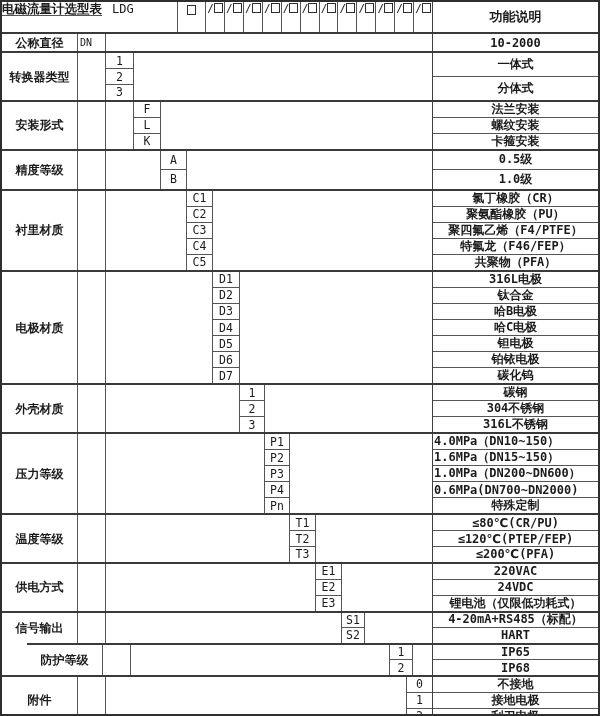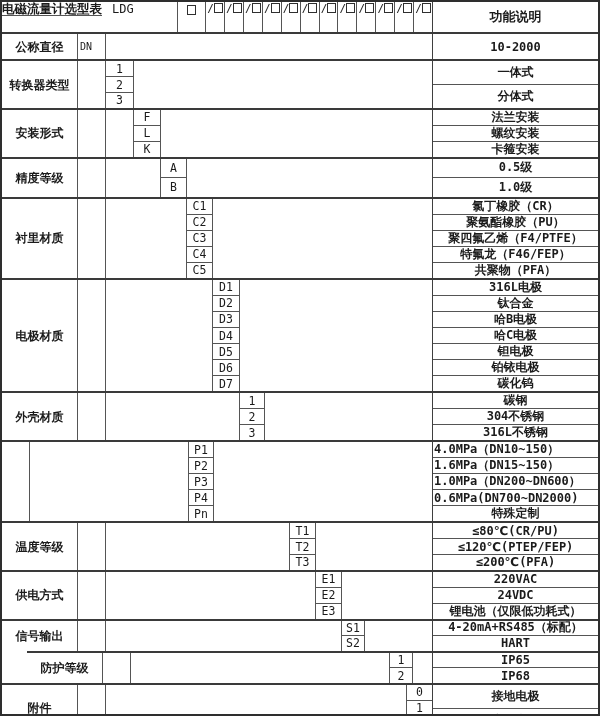--- a/index.html
+++ b/index.html
@@ -87,21 +87,21 @@
             <div class="slot"><span>/</span><span class="sq"></span></div>
             <div class="slot"><span>/</span><span class="sq"></span></div>
             <div class="slot"><span>/</span><span class="sq"></span></div>
           </div>
       </div>
     </div>
     <div class="funchead">功能说明</div>
   </div>
 
   <div id="bands">
-      <div class="band" style="height: 27px;">
+      <div class="band" style="height: 19px;">
         <div class="c label">公称直径</div>
         <div class="c colb dncode">DN</div>
         <div class="c gapfull"></div>
         <div class="funcs">
           <div class="func">10-2000</div>
         </div>
       </div>
       <div class="band" style="height: 48.69px;">
         <div class="c label">转换器类型</div>
         <div class="c colb"></div>
@@ -200,20 +200,21 @@
           <div class="code">3</div>
         </div>
         <div class="c gapr"></div>
         <div class="funcs">
           <div class="func">碳钢</div>
           <div class="func">304不锈钢</div>
           <div class="func">316L不锈钢</div>
         </div>
       </div>
       <div class="band" style="height: 81.15px;">
+        <div class="c label">压力等级</div>
         <div class="c colb"></div>
         <div class="c gapl" style="width:159px"></div>
         <div class="codes" style="width:25px">
           <div class="code">P1</div>
           <div class="code">P2</div>
           <div class="code">P3</div>
           <div class="code">P4</div>
           <div class="code">Pn</div>
         </div>
         <div class="c gapr"></div>
@@ -289,19 +290,20 @@
         <div class="c label">附件</div>
         <div class="c colb"></div>
         <div class="c gapl" style="width:301px"></div>
         <div class="codes noright" style="width:25px">
           <div class="code">0</div>
           <div class="code">1</div>
           <div class="code">2</div>
         </div>
         <div class="c gapr"></div>
         <div class="funcs">
+          <div class="func">不接地</div>
           <div class="func">接地电极</div>
           <div class="func">刮刀电极</div>
         </div>
       </div>
     </div>
 
 </div>
 
 </body></html>

